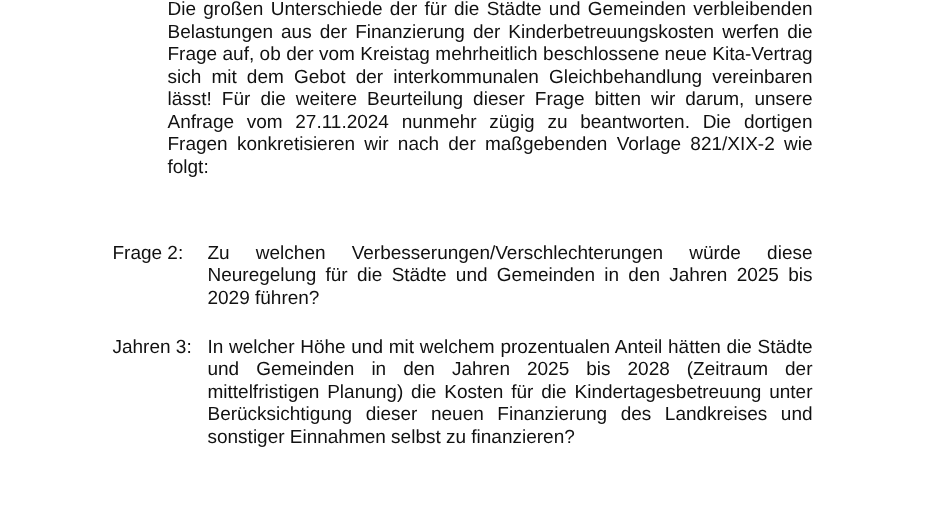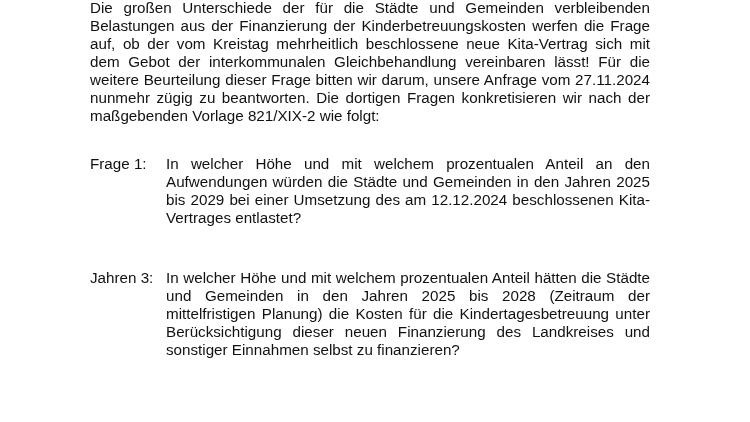--- a/index.html
+++ b/index.html
@@ -6,42 +6,42 @@
   body {
     width: 750px; height: 422px; overflow: hidden;
     background: #ffffff; color: #111111;
     font-family: "Liberation Sans", sans-serif;
     font-size: 15.2px;
     line-height: 18px;
     position: relative;
   }
   .page { position: absolute; left: 90px; top: -1px; width: 560px; }
   .para { text-align: justify; margin: 0; }
-  .para-last-left { text-align-last: left; }
+  .para-last-left { text-align-last: left; margin-left: 44px; }
   .q { position: relative; margin: 0; }
   .q .lbl { position: absolute; left: 0; top: 0; white-space: nowrap; }
   .q .body { text-align: justify; text-align-last: left; }
   .gap-lg { height: 30px; }
 </style>
 </head>
 <body>
 
 <div class="page" data-name="document-page">
 
   <p class="para para-last-left" data-name="intro-paragraph">Die großen Unterschiede der für die Städte und Gemeinden verbleibenden Belastungen aus der Finanzierung der Kinderbetreuungskosten werfen die Frage auf, ob der vom Kreistag mehrheitlich beschlossene neue Kita-Vertrag sich mit dem Gebot der interkommunalen Gleichbehandlung vereinbaren lässt! Für die weitere Beurteilung dieser Frage bitten wir darum, unsere Anfrage vom 27.11.2024 nunmehr zügig zu beantworten. Die dortigen Fragen konkretisieren wir nach der maßgebenden Vorlage 821/XIX-2 wie folgt:</p>
 
   <div class="gap-lg"></div>
 
-  <div class="q" data-name="question-1">
-    <span class="lbl" data-name="question-1-label">Frage 1:</span>
-    <div class="body" style="padding-left:76px" data-name="question-1-text">In welcher Höhe und mit welchem prozentualen Anteil an den Aufwendungen würden die Städte und Gemeinden in den Jahren 2025 bis 2029 bei einer Umsetzung des am 12.12.2024 beschlossenen Kita-Vertrages entlastet?</div>
-  </div>
 
   <div class="gap-lg" style="height:21px"></div>
 
+  <div class="q" data-name="question-2">
+    <span class="lbl" data-name="question-2-label">Frage 2:</span>
+    <div class="body" style="padding-left:76px" data-name="question-2-text">Zu welchen Verbesserungen/Verschlechterungen würde diese Neuregelung für die Städte und Gemeinden in den Jahren 2025 bis 2029 führen?</div>
+  </div>
 
   <div class="gap-lg" style="height:21px"></div>
 
   <div class="q" data-name="question-3">
     <span class="lbl" data-name="question-3-label">Jahren 3:</span>
     <div class="body" style="padding-left:76px" data-name="question-3-text">In welcher Höhe und mit welchem prozentualen Anteil hätten die Städte und Gemeinden in den Jahren 2025 bis 2028 (Zeitraum der mittelfristigen Planung) die Kosten für die Kindertagesbetreuung unter Berücksichtigung dieser neuen Finanzierung des Landkreises und sonstiger Einnahmen selbst zu finanzieren?</div>
   </div>
 
   <div class="gap-lg" style="height:21px"></div>
 

